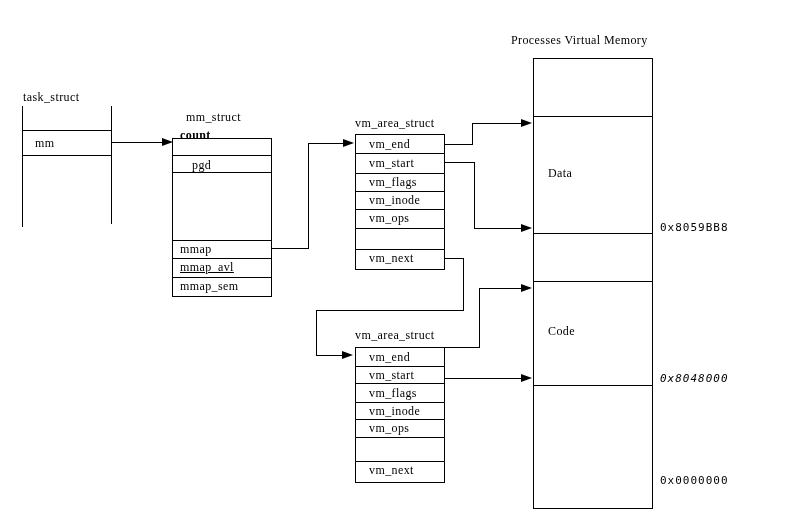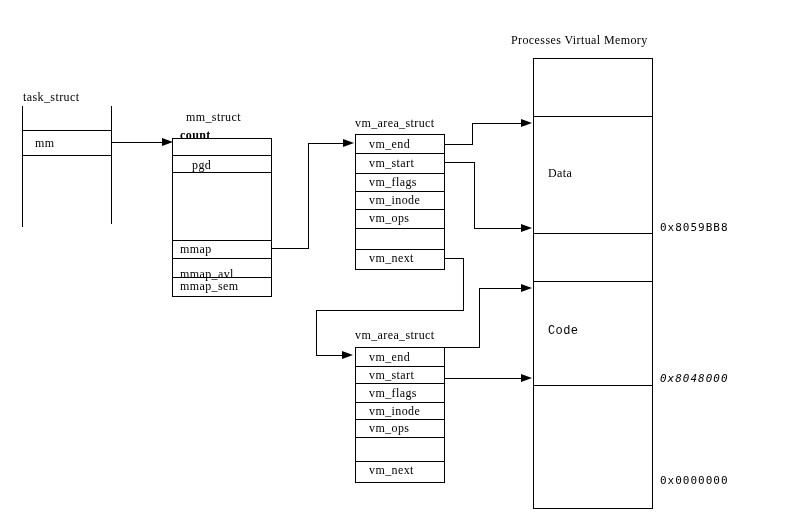--- a/index.html
+++ b/index.html
@@ -39,21 +39,21 @@
     <div class="struct-title" style="left:186px;top:110px;">mm_struct</div>
     <div class="box" style="left:172px;top:138px;width:100px;height:159px;"></div>
     <div class="hl" style="left:172px;top:155px;width:100px;"></div>
     <div class="hl" style="left:172px;top:172px;width:100px;"></div>
     <div class="hl" style="left:172px;top:240px;width:100px;"></div>
     <div class="hl" style="left:172px;top:258px;width:100px;"></div>
     <div class="hl" style="left:172px;top:277px;width:100px;"></div>
     <div class="lbl" style="left:180px;top:128px;font-weight:bold;">count</div>
     <div class="lbl" style="left:192px;top:158px;">pgd</div>
     <div class="lbl" style="left:180px;top:242px;">mmap</div>
-    <div class="lbl" style="left:180px;top:267px;">mmap_avl</div>
+    <div class="lbl" style="left:180px;top:260px;text-decoration:underline;">mmap_avl</div>
     <div class="lbl" style="left:180px;top:279px;">mmap_sem</div>
   </div>
 
   <div>
     <div class="hl" style="left:272px;top:248px;width:37px;"></div>
     <div class="vl" style="left:308px;top:143px;height:106px;"></div>
     <div class="hl" style="left:308px;top:143px;width:36px;"></div>
     <div class="ah" style="left:343px;top:139px;"></div>
   </div>
 
@@ -127,19 +127,19 @@
   </div>
 
   <div>
     <div class="struct-title" style="left:511px;top:33px;">Processes Virtual Memory</div>
     <div class="box" style="left:533px;top:58px;width:120px;height:451px;"></div>
     <div class="hl" style="left:533px;top:116px;width:120px;"></div>
     <div class="hl" style="left:533px;top:233px;width:120px;"></div>
     <div class="hl" style="left:533px;top:281px;width:120px;"></div>
     <div class="hl" style="left:533px;top:385px;width:120px;"></div>
     <div class="lbl" style="left:548px;top:166px;">Data</div>
-    <div class="lbl" style="left:548px;top:324px;font-family:Liberation Mono, monospace;">Code</div>
+    <div class="lbl" style="left:548px;top:324px;">Code</div>
     <div class="addr" style="left:660px;top:221px;">0x8059BB8</div>
     <div class="addr" style="left:660px;top:372px;font-style:italic;">0x8048000</div>
     <div class="addr" style="left:660px;top:474px;">0x0000000</div>
   </div>
 
 </div>
 
 </body></html>

